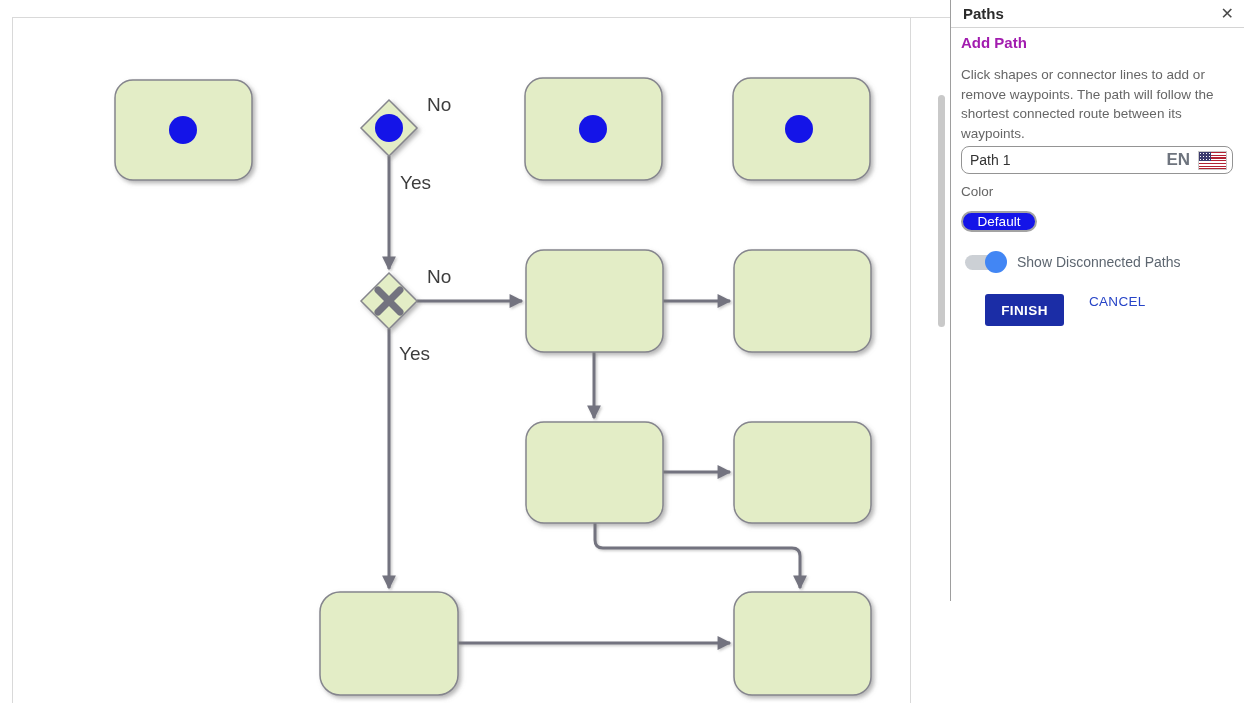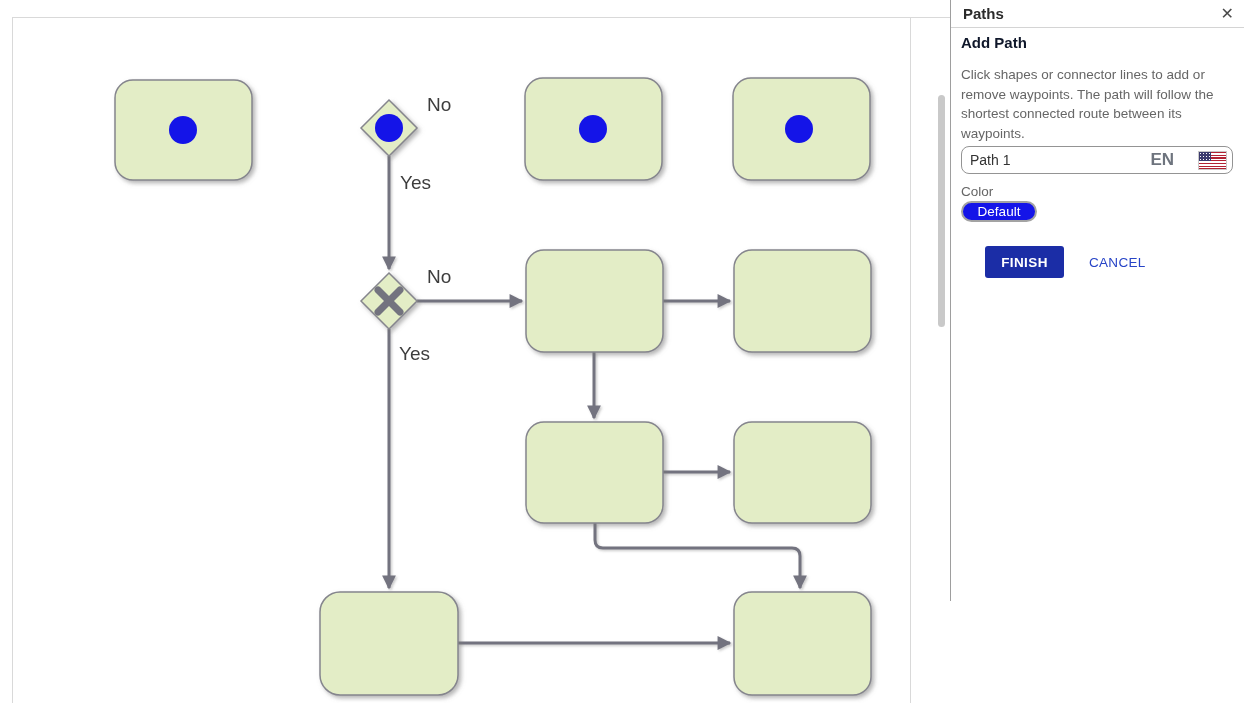--- a/index.html
+++ b/index.html
@@ -25,46 +25,46 @@
                  background:#c9c9c9; border-radius:4px; }
 
   
   #panel { position:absolute; left:950px; top:0; width:294px; height:601px;
            background:#fff; border-left:1px solid #9e9e9e; }
   #panel-header { height:28px; display:flex; align-items:center;
                   padding:0 10px 0 12px; border-bottom:1px solid #d4d4d4; }
   #panel-title { font-size:15px; font-weight:bold; color:#2b2b2b; flex:1; }
   #panel-close { font-size:16px; color:#4a4a4a; cursor:pointer; line-height:1; }
   #panel-body { padding:6px 12px 0 10px; }
-  #section-title { font-size:15px; font-weight:bold; color:#0f172a; }
+  #section-title { font-size:15px; font-weight:bold; color:#a21caf; }
   #description { margin-top:14px; font-size:13.5px; line-height:19.5px; color:#666; width:278px; }
   .field-label { font-size:13.5px; color:#666; }
   #name-label { margin-top:31px; }
   .name-input-wrap { margin-top:3px; width:272px; height:28px; border:1px solid #949494;
-                     border-radius:8px; display:flex; align-items:center; padding:0 6px 0 8px;gap:16px; }
+                     border-radius:8px; display:flex; align-items:center; padding:0 6px 0 8px; }
   #name-input { flex:1; border:none; outline:none; font-size:14px; color:#333;
                 font-family:"Liberation Sans",sans-serif; min-width:0; background:transparent; }
   #lang-code { font-size:17px; font-weight:bold; color:#6e747e; margin-right:9px; }
   .flag { width:27px; height:17px; position:relative; flex:0 0 auto;
           background:repeating-linear-gradient(#b22234 0 1.35px,#fff 1.35px 2.7px); outline:1px solid #c9c9c9; }
   .flag::before { content:""; position:absolute; left:0; top:0; width:12px; height:9px;
           background-color:#3c3b6e;
           background-image:radial-gradient(#fff 22%, rgba(0,0,0,0) 25%);
           background-size:3px 3px; }
   #color-label { margin-top:10px; }
-  #color-chip { margin-top:2px; width:76px; height:21px; background:#1414e8;
+  #color-chip { margin-top:12px; width:76px; height:21px; background:#1414e8;
                 border:2px solid #a3a3a3; border-radius:11px; color:#fff; font-size:13.5px;
                 display:flex; align-items:center; justify-content:center; cursor:pointer; }
   #toggle-row { margin-top:22px; display:flex; align-items:center; }
   #toggle-track { width:40px; height:15px; background:#ccd0d5; border-radius:8px;
                   position:relative; margin-left:4px; cursor:pointer; }
   #toggle-knob { width:22px; height:22px; border-radius:50%; background:#4286f4;
                  position:absolute; right:-2px; top:-3.5px; }
   #toggle-label { font-size:14px; color:#5d6670; margin-left:12px; }
-  #button-row { margin-top:24px; display:flex; align-items:center;padding-left:24px; }
+  #button-row { margin-top:24px; display:flex; align-items:flex-start;padding-left:24px; }
   #finish-button { width:79px; height:32px; background:#1b2da6; color:#fff; border:none;
                    border-radius:3px; font-size:13.5px; font-weight:bold; letter-spacing:.4px;
                    font-family:"Liberation Sans",sans-serif; cursor:pointer; }
   #cancel-button { margin-left:25px; color:#2744c7; font-size:13.5px; font-weight:normal;
                    letter-spacing:.3px; cursor:pointer; }
 </style>
 </head>
 <body>
 
 <div class="hairline" id="canvas-top"></div>
@@ -147,19 +147,25 @@
 
     <div class="name-input-wrap">
       <input id="name-input" type="text" value="Path 1" style="">
       <span id="lang-code">EN</span>
       <span class="flag"></span>
     </div>
 
     <div class="field-label" id="color-label">Color</div>
     <div id="color-chip">Default</div>
 
+    <div id="toggle-row">
+      <div id="toggle-track">
+        <div id="toggle-knob"></div>
+      </div>
+      <span id="toggle-label">Show Disconnected Paths</span>
+    </div>
 
     <div id="button-row">
       <button id="finish-button">FINISH</button>
       <span id="cancel-button">CANCEL</span>
     </div>
   </div>
 </div>
 
 </body></html>

